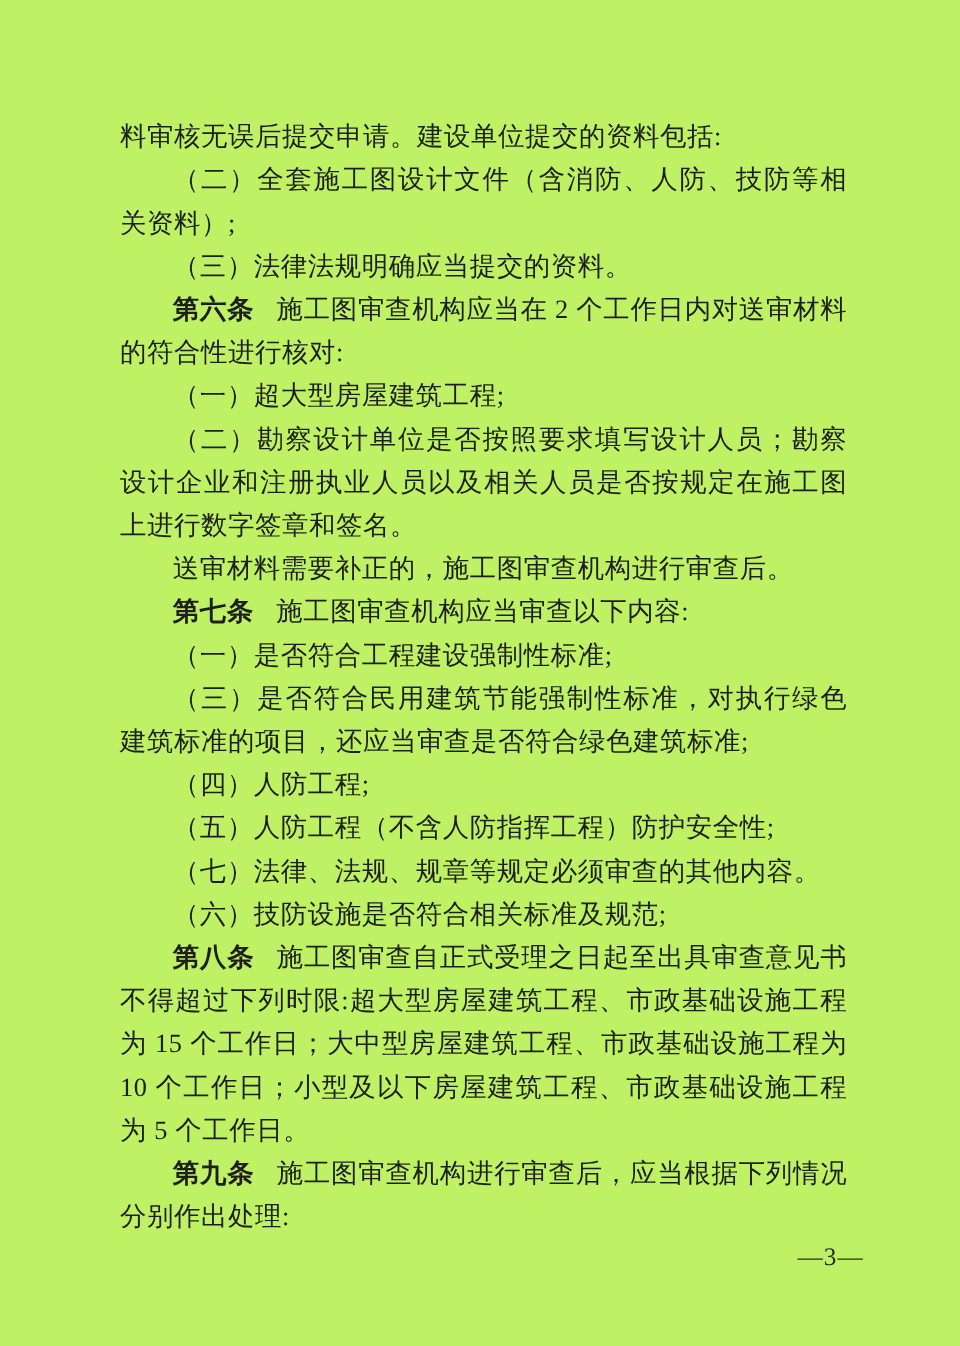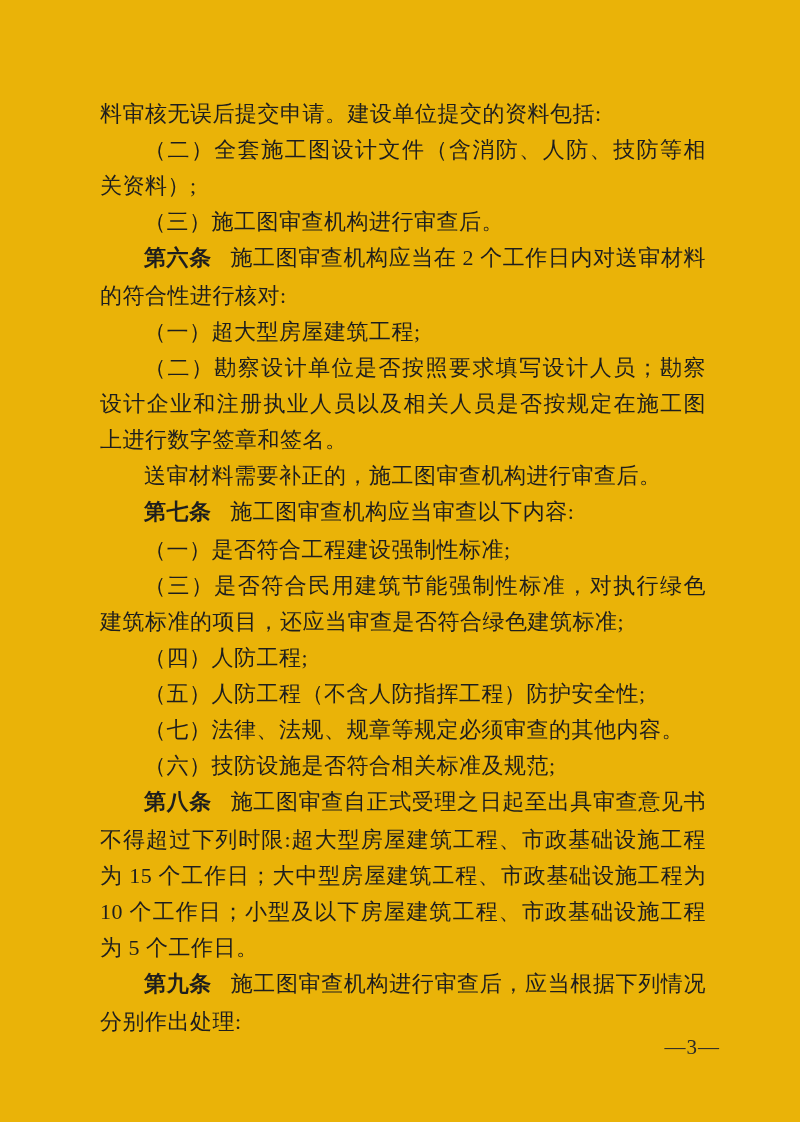--- a/index.html
+++ b/index.html
@@ -4,21 +4,21 @@
 <style>
   html, body {
     margin: 0;
     padding: 0;
     background: #ffffff;
   }
   .page {
     position: relative;
     width: 800px;
     height: 1122px;
-    background: #eab308;
+    background: #bef264;
     overflow: hidden;
     font-family: "Liberation Serif", "DejaVu Serif", serif;
     color: #1e1e1e;
   }
   .content {
     position: absolute;
     left: 100px;
     top: 96px;
     width: 606px;
     font-size: 22px;
@@ -29,21 +29,21 @@
   .content p {
     margin: 0;
     padding: 0;
     text-indent: 2em;
   }
   .content p.continuation {
     text-indent: 0;
   }
   .article-no {
     font-weight: bold;
-    font-family: Liberation Mono, monospace;
+    font-family: Liberation Sans, sans-serif;
     margin-right: 0.85em;
   }
   .page-number {
     position: absolute;
     right: 80px;
     bottom: 62px;
     font-size: 21px;
     letter-spacing: 1px;
     color: #2a2a2a;
   }
@@ -52,21 +52,21 @@
 <body>
 
 <div class="page">
   <div class="content">
 
     <p class="continuation"><span>料审核无误后提交申请。建设单位提交的资料包括:</span></p>
 
 
     <p><span>（二）全套施工图设计文件（含消防、人防、技防等相关资料）;</span></p>
 
-    <p><span>（三）施工图审查机构进行审查后。</span></p>
+    <p><span>（三）法律法规明确应当提交的资料。</span></p>
 
     <p><span class="article-no">第六条</span><span>施工图审查机构应当在 2 个工作日内对送审材料的符合性进行核对:</span></p>
 
     <p><span>（一）超大型房屋建筑工程;</span></p>
 
     <p><span>（二）勘察设计单位是否按照要求填写设计人员；勘察设计企业和注册执业人员以及相关人员是否按规定在施工图上进行数字签章和签名。</span></p>
 
     <p><span>送审材料需要补正的，施工图审查机构进行审查后。</span></p>
 
     <p><span class="article-no">第七条</span><span>施工图审查机构应当审查以下内容:</span></p>

